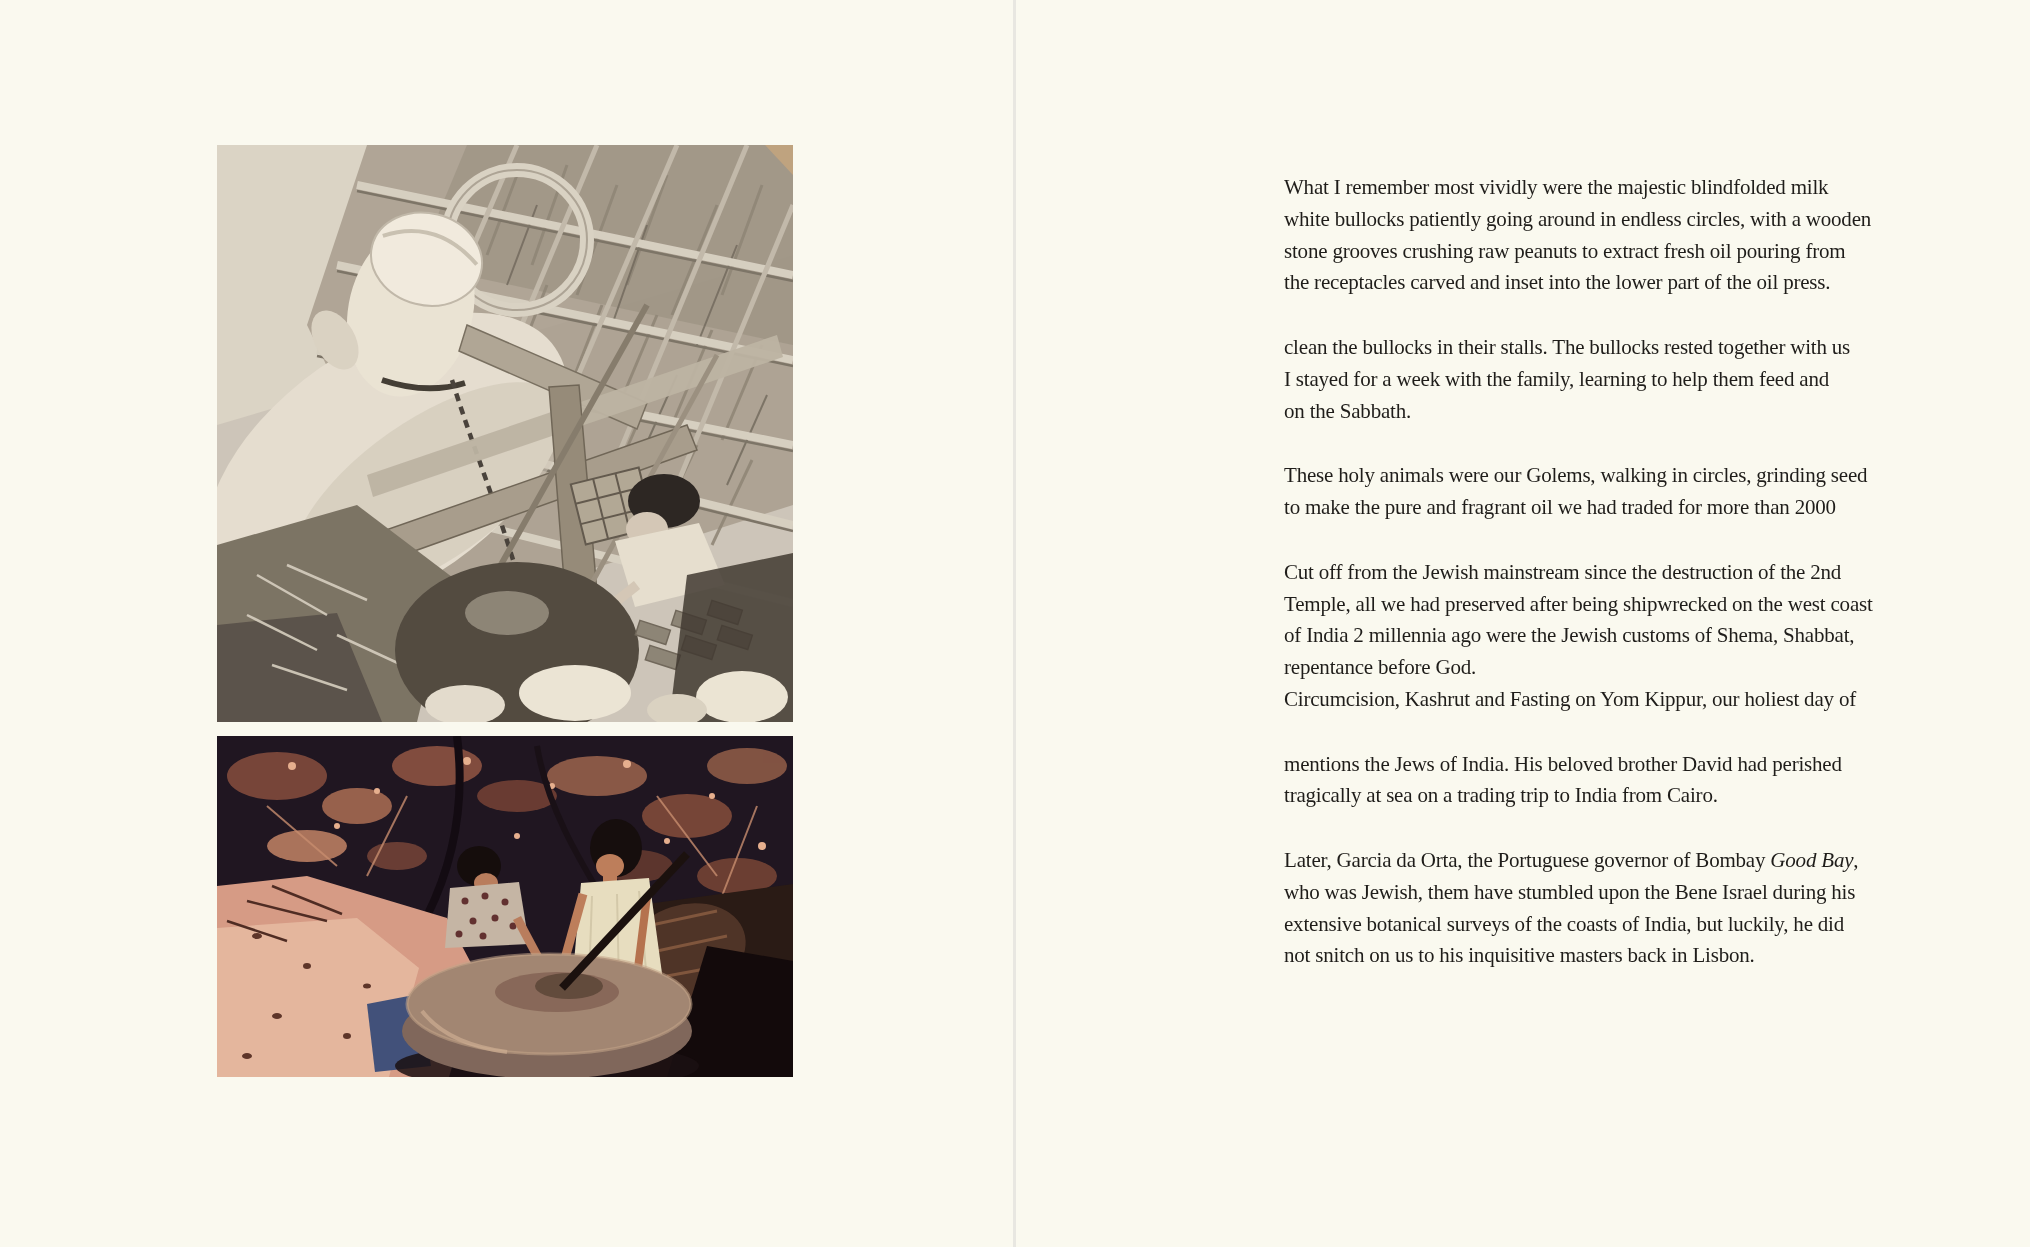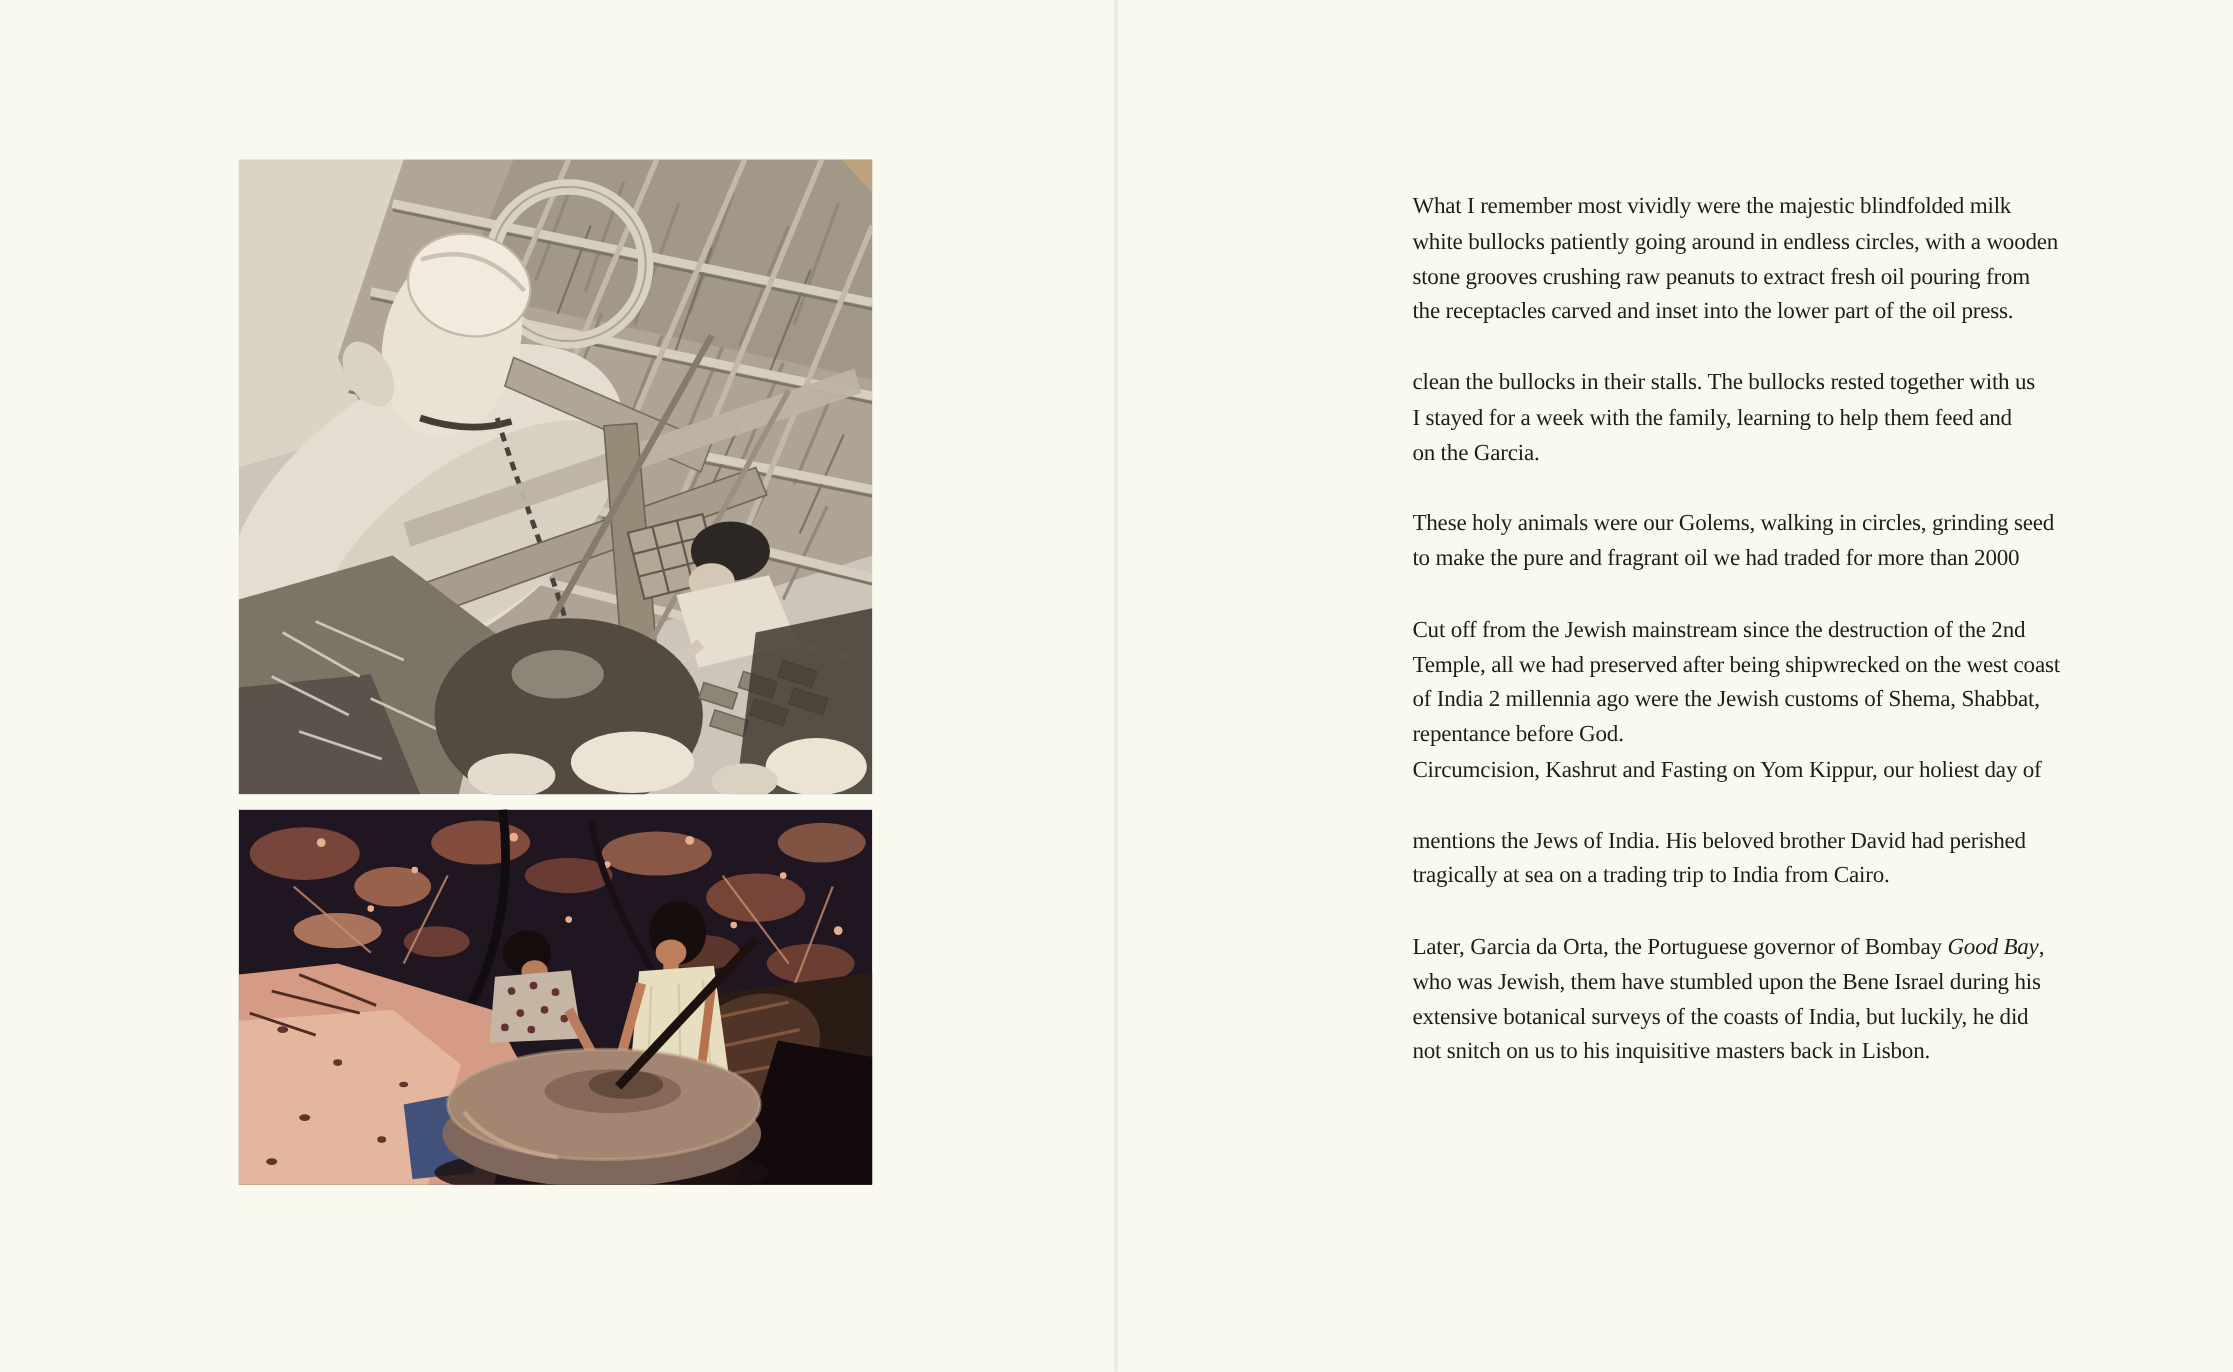--- a/index.html
+++ b/index.html
@@ -272,21 +272,21 @@
       <p class="para">
         <span class="line">What I remember most vividly were the majestic blindfolded milk</span>
         <span class="line">white bullocks patiently going around in endless circles, with a wooden</span>
         <span class="line">stone grooves crushing raw peanuts to extract fresh oil pouring from</span>
         <span class="line">the receptacles carved and inset into the lower part of the oil press.</span>
       </p>
 
       <p class="para">
         <span class="line">clean the bullocks in their stalls. The bullocks rested together with us</span>
         <span class="line">I stayed for a week with the family, learning to help them feed and</span>
-        <span class="line">on the Garcia.</span>
+        <span class="line">on the Sabbath.</span>
       </p>
 
       <p class="para">
         <span class="line">These holy animals were our Golems, walking in circles, grinding seed</span>
         <span class="line">to make the pure and fragrant oil we had traded for more than 2000</span>
       </p>
 
       <p class="para">
         <span class="line">Cut off from the Jewish mainstream since the destruction of the 2nd</span>
         <span class="line">Temple, all we had preserved after being shipwrecked on the west coast</span>

